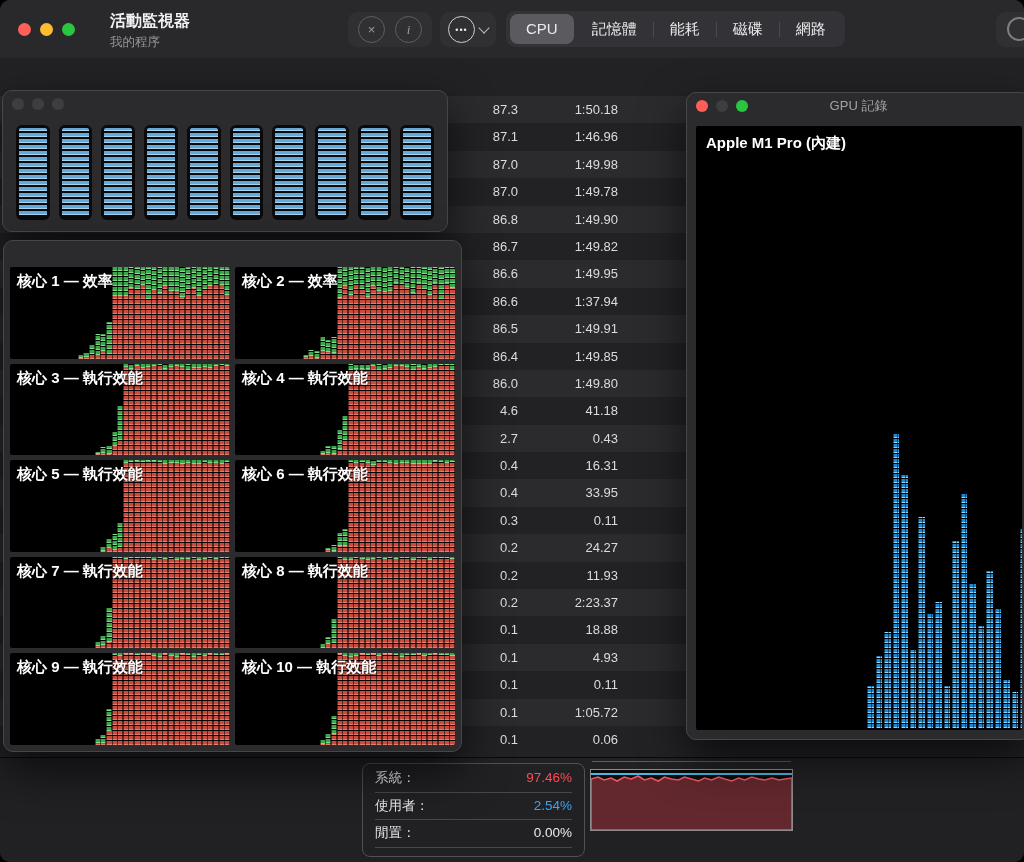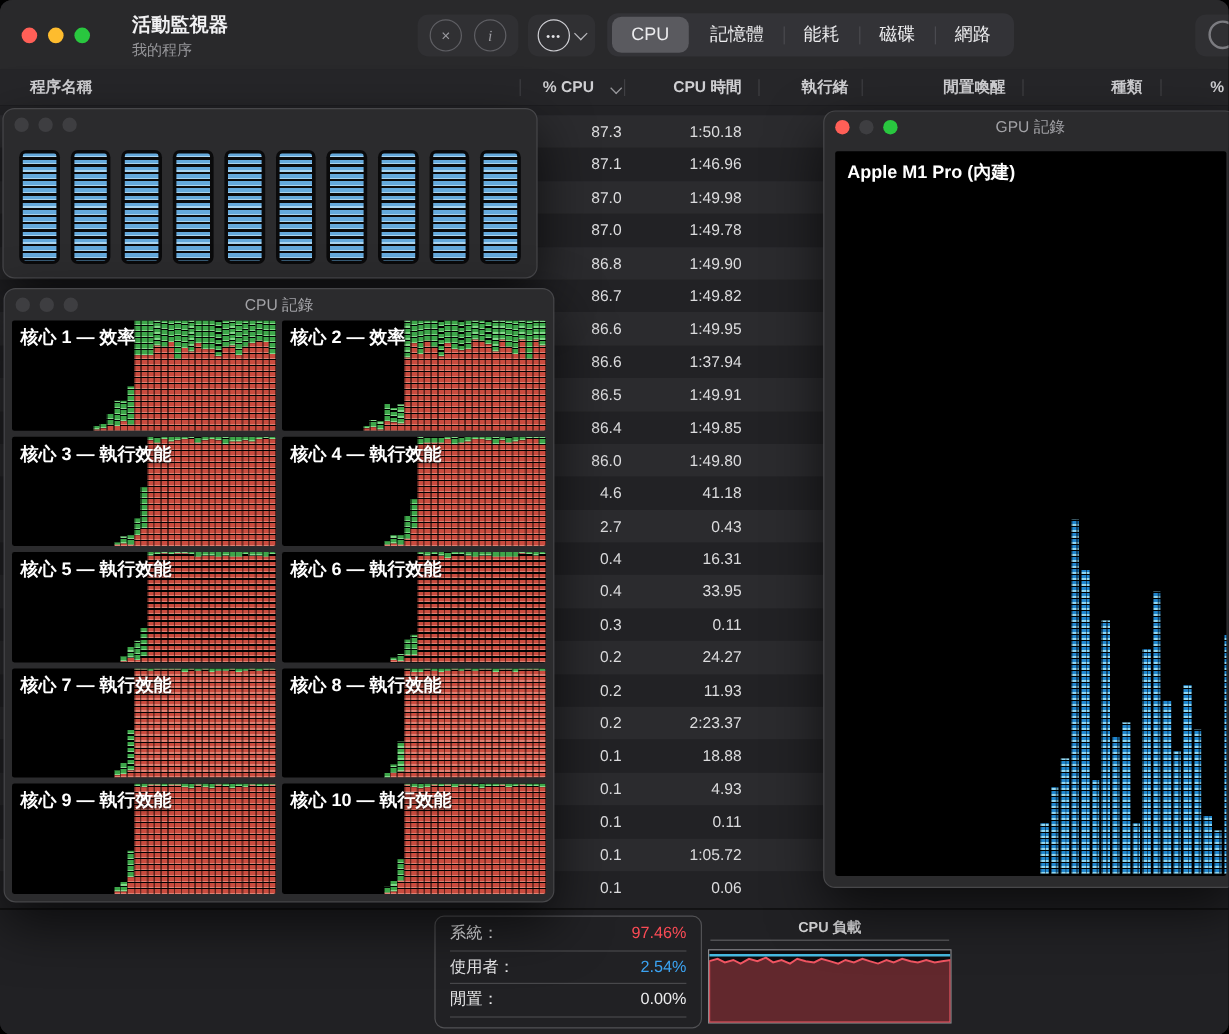--- a/index.html
+++ b/index.html
@@ -137,36 +137,20 @@
           <div class="seg-div"></div>
           <div class="segment">磁碟</div>
           <div class="seg-div"></div>
           <div class="segment">網路</div>
         </div>
       <div class="search-pill">
         <div class="search-circle"></div>
       </div>
     </div>
 
-    <div class="col-header">
-      <span style="left:25px;">程序名稱</span>
-      <span style="right:529px;">% CPU</span>
-      <div class="sort-chev" style="right:507px;"></div>
-      <span style="right:406px;">CPU 時間</span>
-      <span style="right:317px;">執行緒</span>
-      <span style="right:186px;">閒置喚醒</span>
-      <span style="right:72px;">種類</span>
-      <span style="right:4px;">%</span>
-      <div class="hpipe" style="left:433px;"></div>
-      <div class="hpipe" style="left:520px;"></div>
-      <div class="hpipe" style="left:632px;"></div>
-      <div class="hpipe" style="left:718px;"></div>
-      <div class="hpipe" style="left:852px;"></div>
-      <div class="hpipe" style="left:967px;"></div>
-    </div>
 
     <div class="ptable">
         <div class="prow alt">
           <span class="cell cell-cpu">87.3</span>
           <span class="cell cell-time">1:50.18</span>
         </div>
         <div class="prow">
           <span class="cell cell-cpu">87.1</span>
           <span class="cell cell-time">1:46.96</span>
         </div>
@@ -270,21 +254,20 @@
           <span>使用者：</span>
           <span class="stat-val v-user">2.54%</span>
         </div>
         <div class="stat-row">
           <span>閒置：</span>
           <span class="stat-val v-idle">0.00%</span>
         </div>
       </div>
 
       <div class="load-panel">
-        <div class="load-title">CPU 負載</div>
         <div class="load-rule"></div>
         <div class="load-box">
           <svg viewBox="0 0 200 60" preserveAspectRatio="none">
             <path d="M0,9 L7,7 L13,10 L20,8 L26,11 L33,7 L40,9 L47,6 L53,10 L60,8 L67,11 L73,7 L80,9 L87,10 L93,7 L100,9 L107,11 L113,8 L120,10 L127,7 L133,9 L140,11 L147,8 L153,10 L160,7 L167,9 L173,10 L180,8 L187,10 L193,9 L200,8 L200,60 L0,60 Z" fill="rgba(205,75,85,0.45)" stroke="#f05562" stroke-width="1.6"></path>
             <line x1="0" y1="4" x2="200" y2="4" stroke="#46b9e0" stroke-width="2"></line>
           </svg>
         </div>
       </div>
 
     </div>
@@ -326,28 +309,20 @@
         <div class="meter">
           <div class="meter-fill"></div>
         </div>
         <div class="meter">
           <div class="meter-fill"></div>
         </div>
       </div>
   </div>
 
   <div class="win win-cpu-history">
-    <div class="win-titlebar">
-      <div class="wdots">
-        <div class="wdot"></div>
-        <div class="wdot"></div>
-        <div class="wdot"></div>
-      </div>
-      <span>CPU 記錄</span>
-    </div>
     <div class="history-grid">
         <div class="core-cell">
           <span class="core-label">核心 1 — 效率</span>
           <div class="core-graph">
             <div class="gcol" style="height: 0%;"></div>
             <div class="gcol" style="height: 0%;"></div>
             <div class="gcol" style="height: 0%;"></div>
             <div class="gcol" style="height: 0%;"></div>
             <div class="gcol" style="height: 0%;"></div>
             <div class="gcol" style="height: 0%;"></div>

